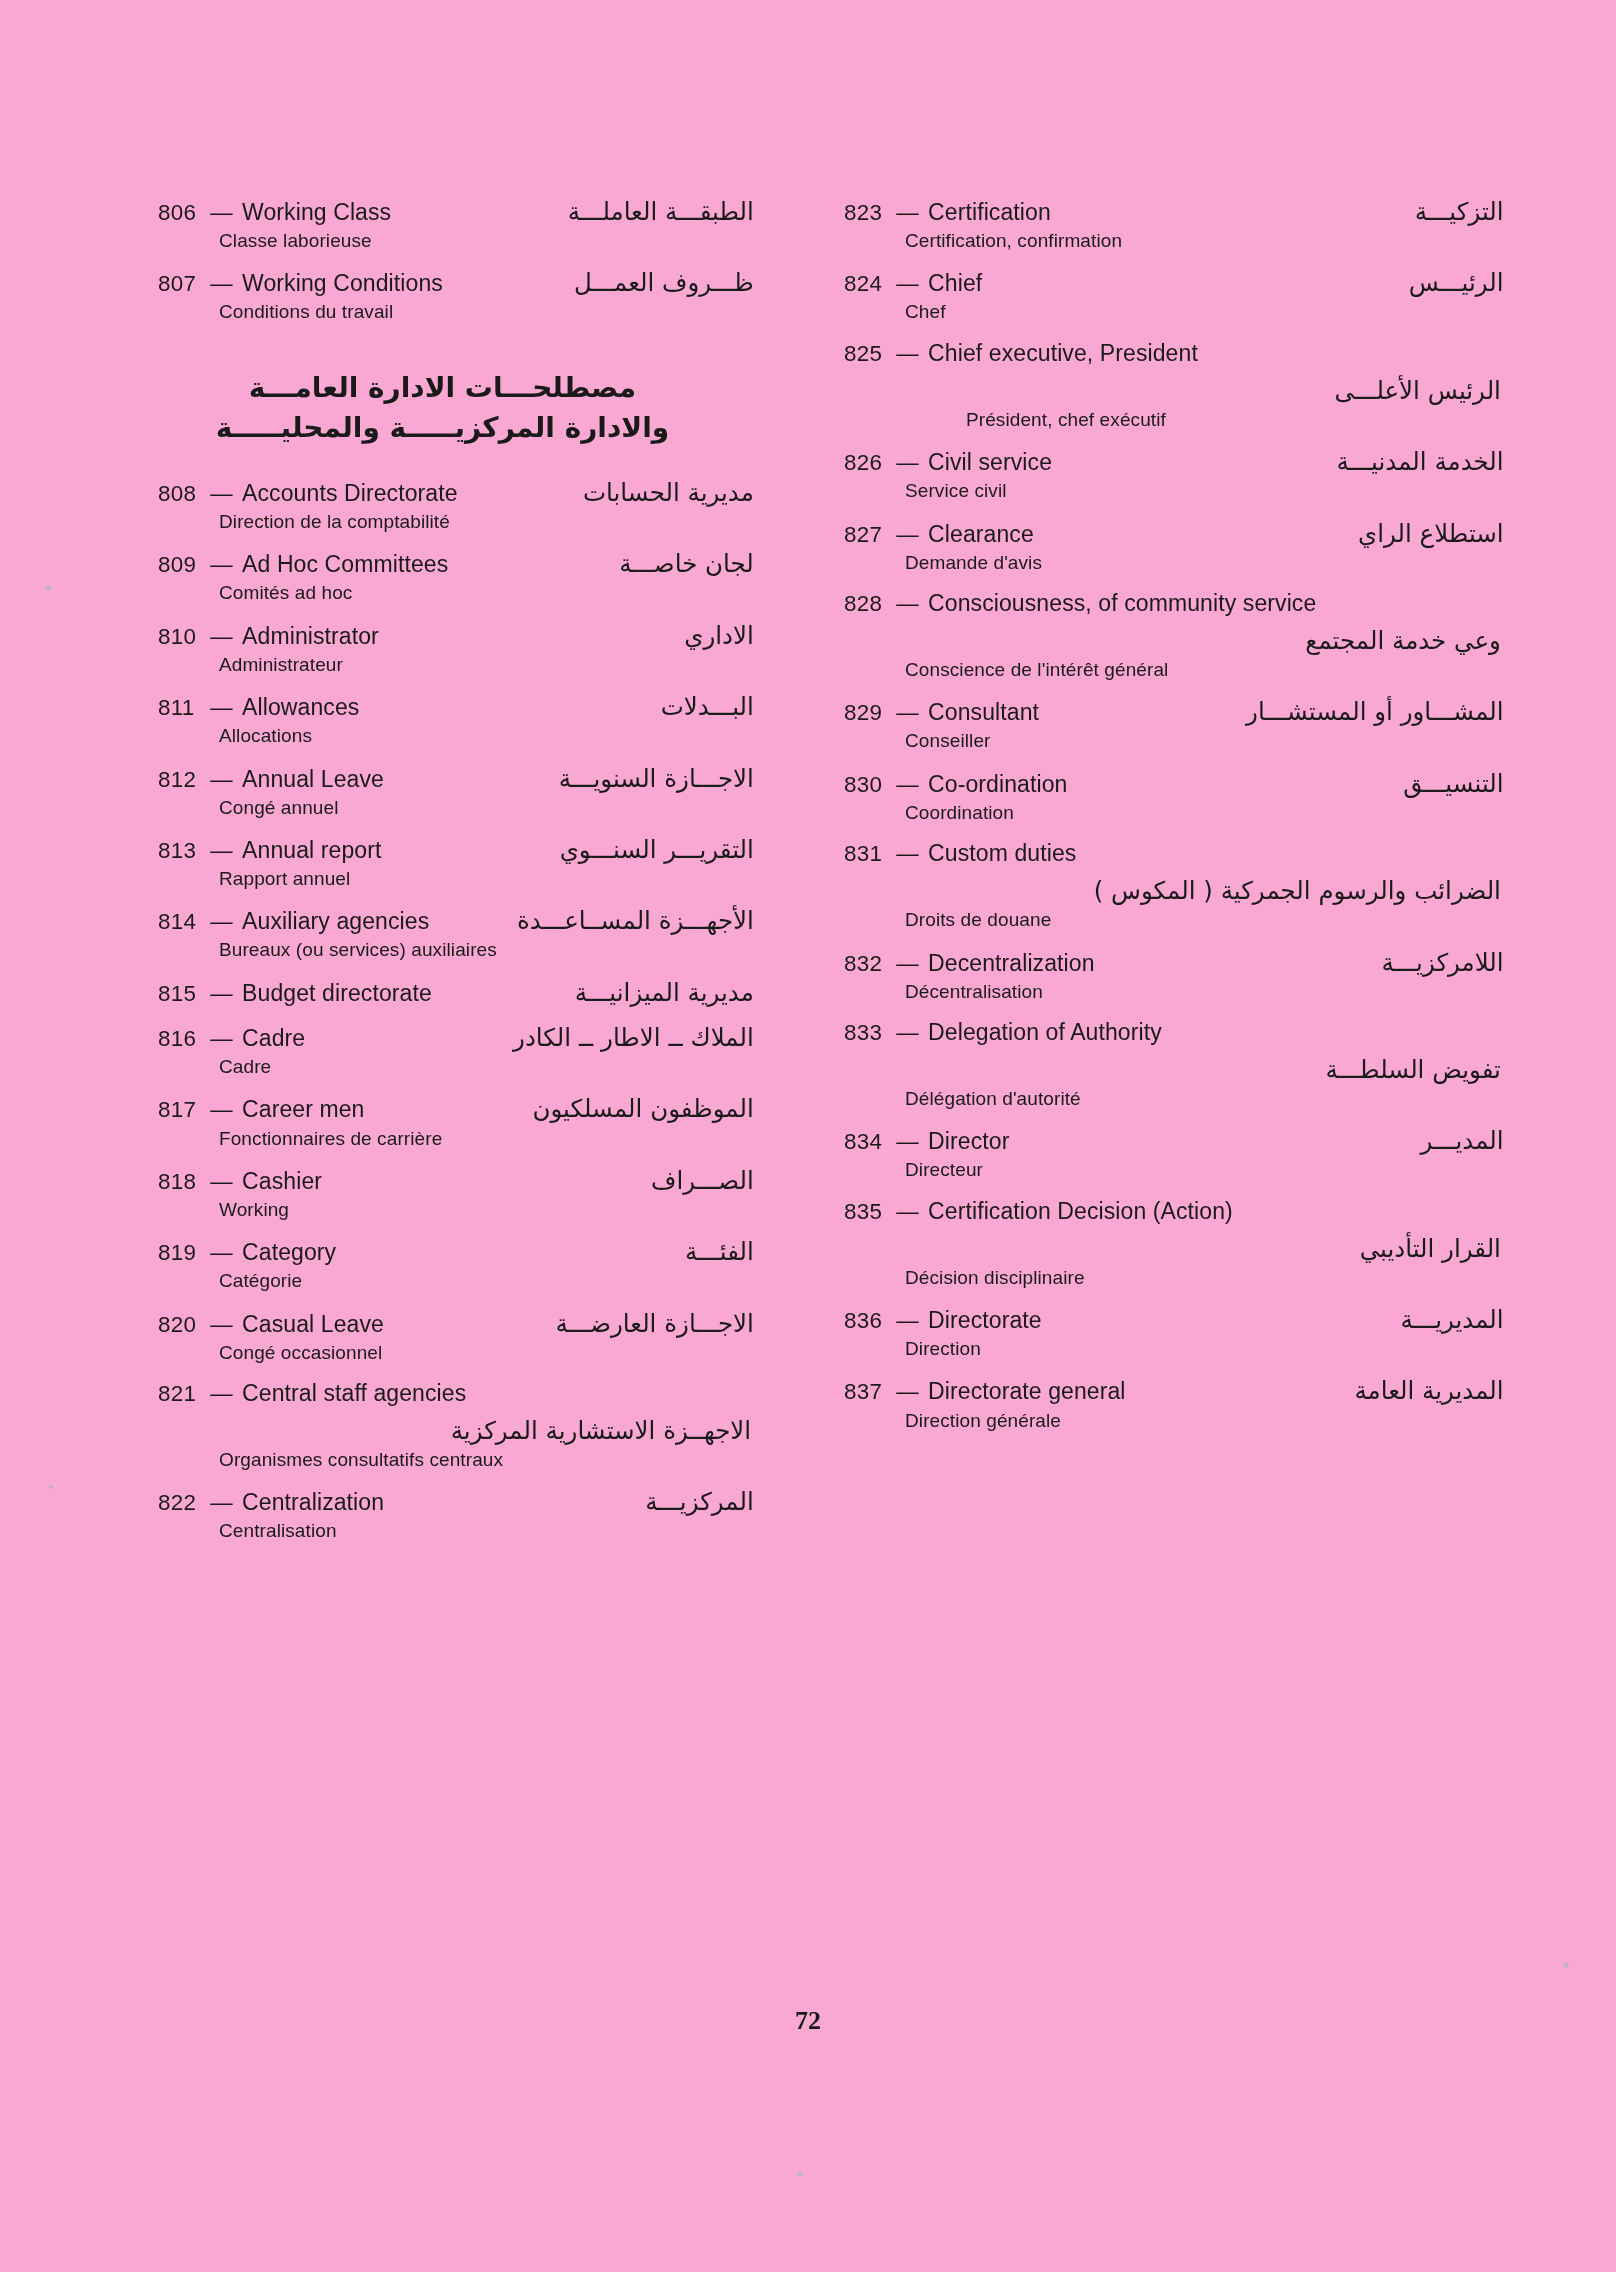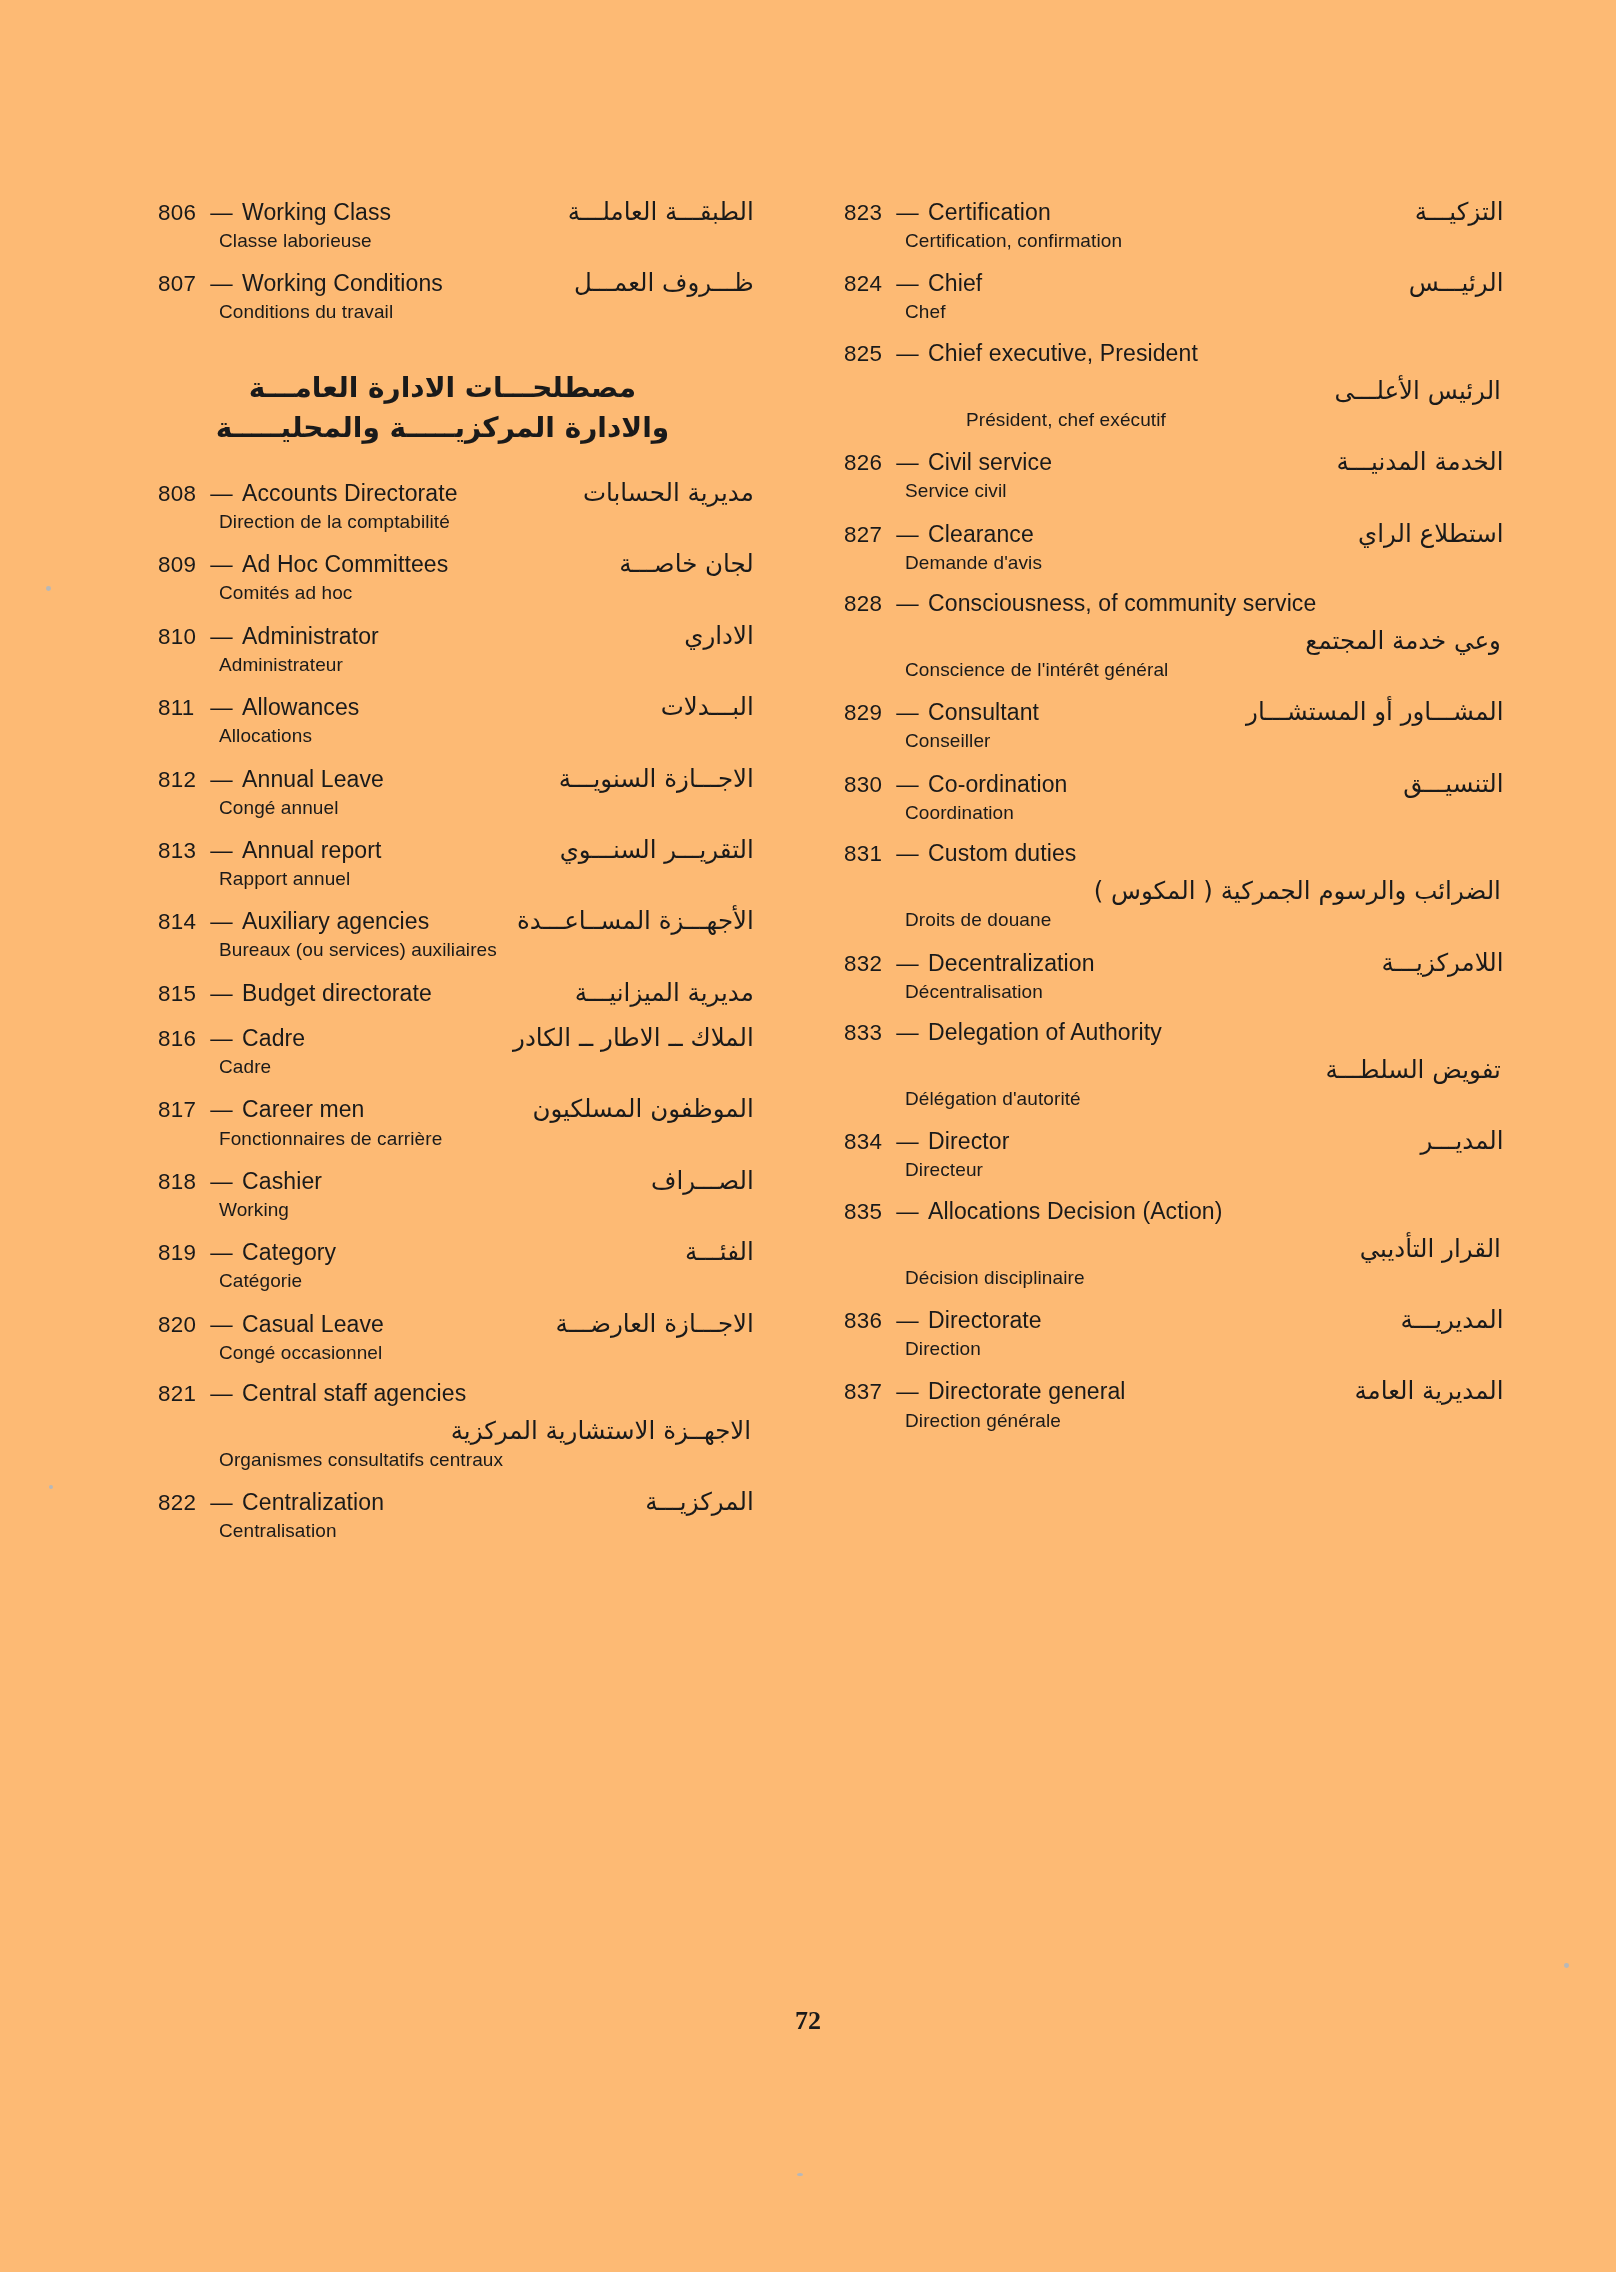--- a/index.html
+++ b/index.html
@@ -13,21 +13,21 @@
     position: relative;
     font-family: "Liberation Sans", "DejaVu Sans", sans-serif;
     color: #1a1a1a;
     overflow: hidden;
   }
 
   
   #page {
     position: absolute;
     inset: 0;
-    background: #fdba74;
+    background: #f9a8d4;
   }
 
   
   .scan-mark {
     position: absolute;
     background: #b8b8b8;
     border-radius: 50%;
   }
 
   
@@ -504,21 +504,21 @@
           <span class="term-ar">المديـــر</span>
         </div>
         <div class="term-fr">Directeur</div>
       </div>
 
       <div class="entry">
         <div class="entry-head">
           <span class="head-left">
             <span class="num">835</span>
             <span class="dash">—</span>
-            <span class="term-en">Allocations Decision (Action)</span>
+            <span class="term-en">Certification Decision (Action)</span>
           </span>
         </div>
         <div class="term-ar-block">القرار التأديبي</div>
         <div class="term-fr">Décision disciplinaire</div>
       </div>
 
       <div class="entry">
         <div class="entry-head">
           <span class="head-left">
             <span class="num">836</span>

